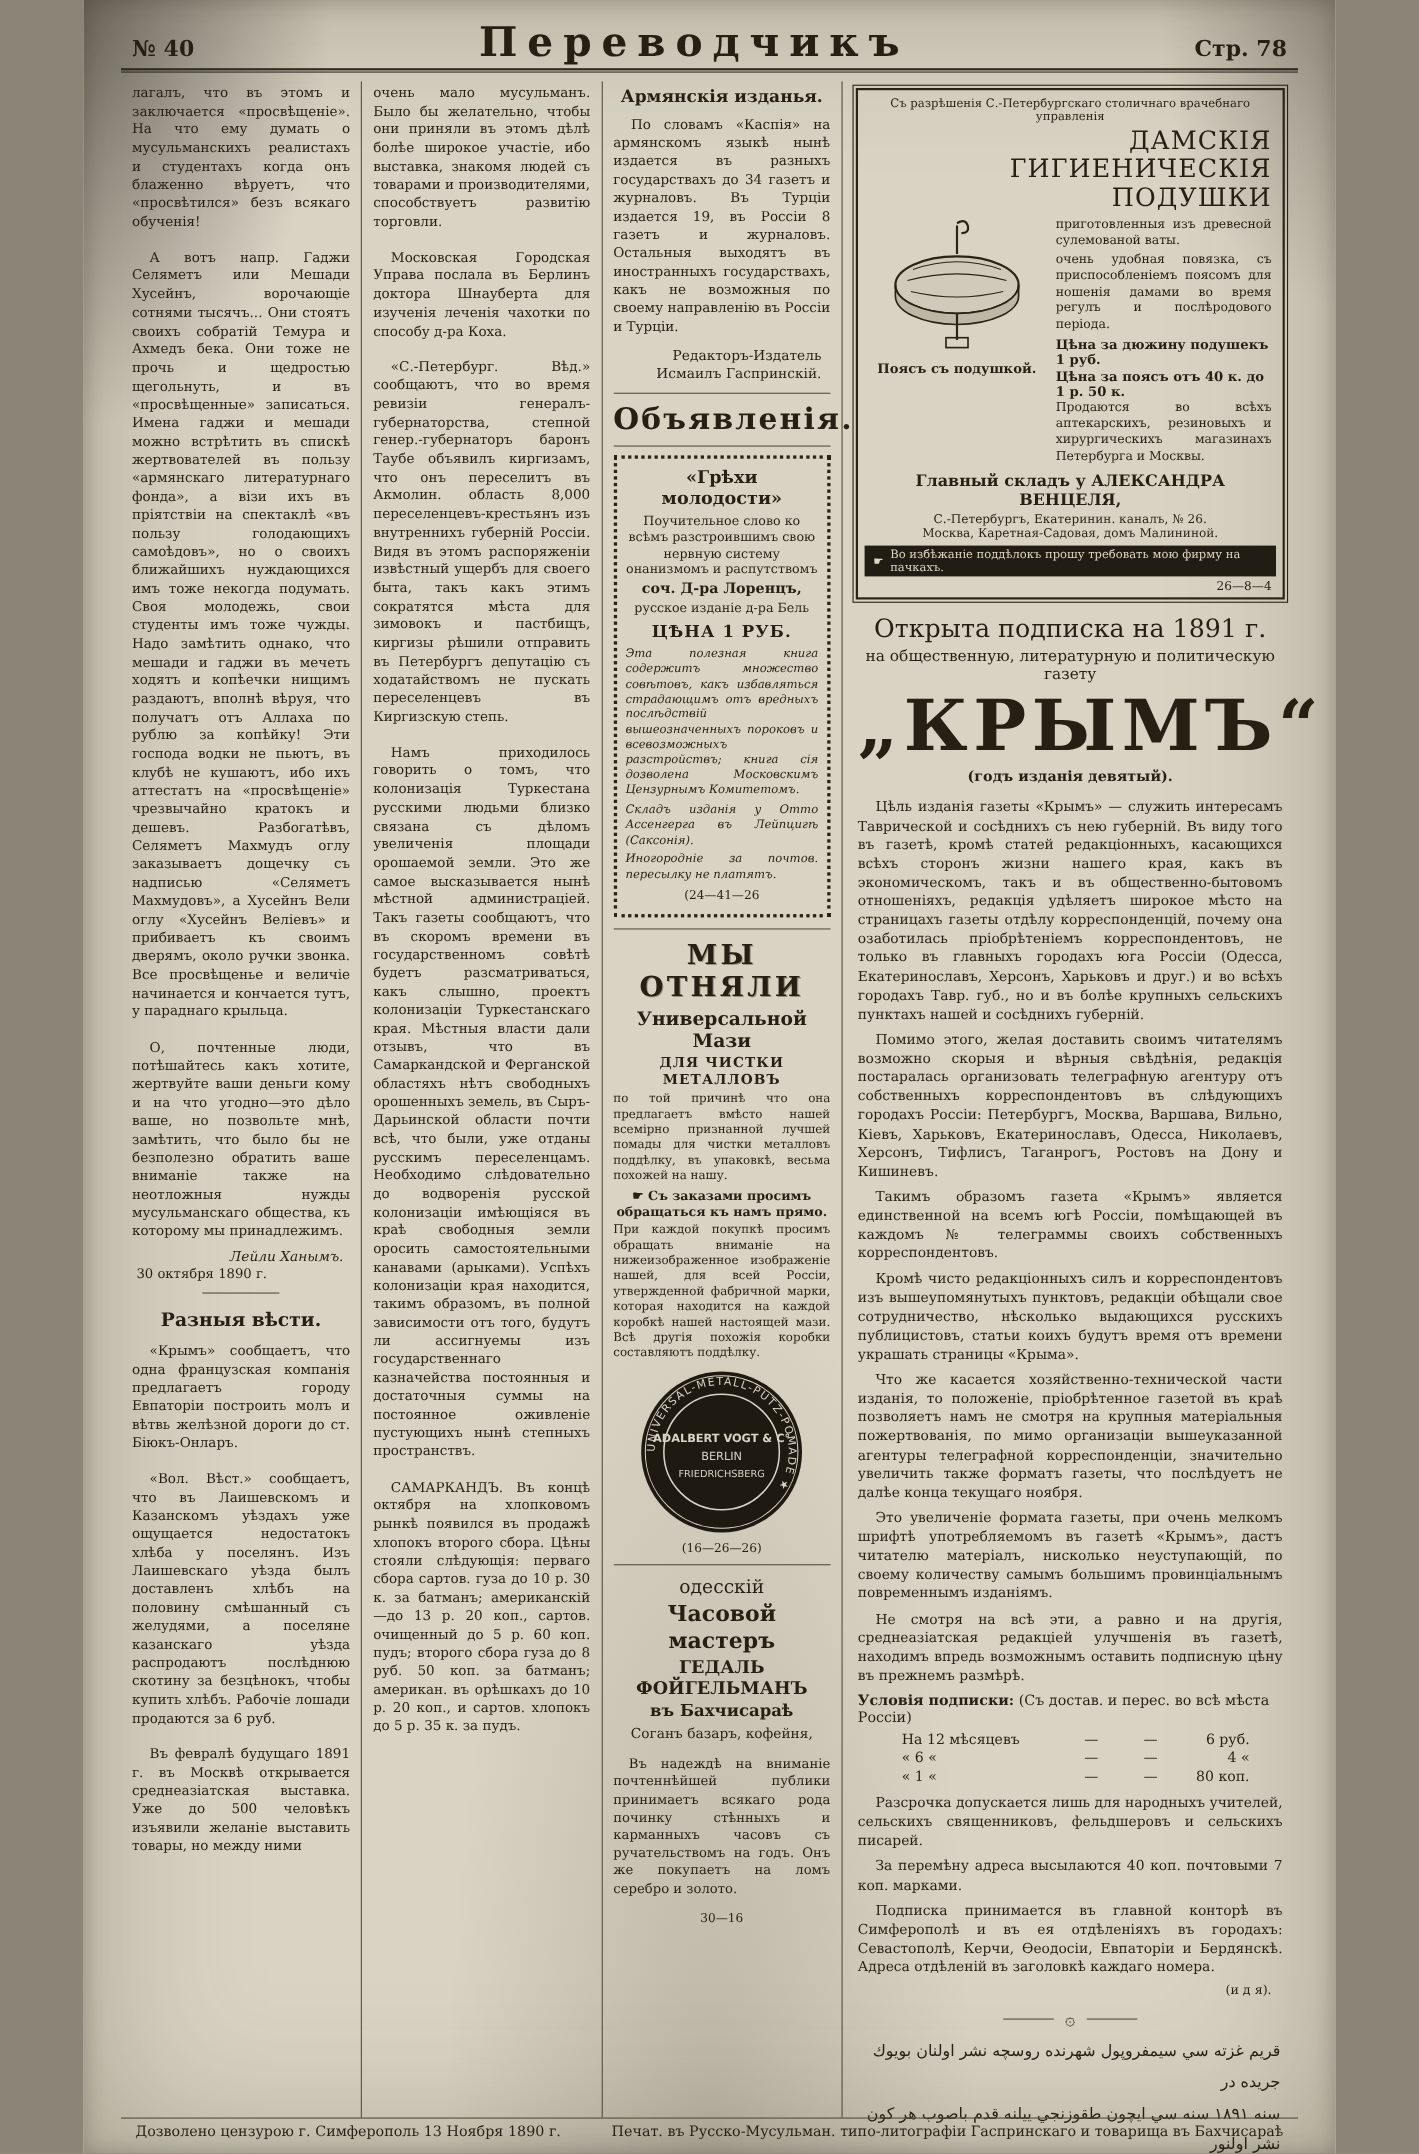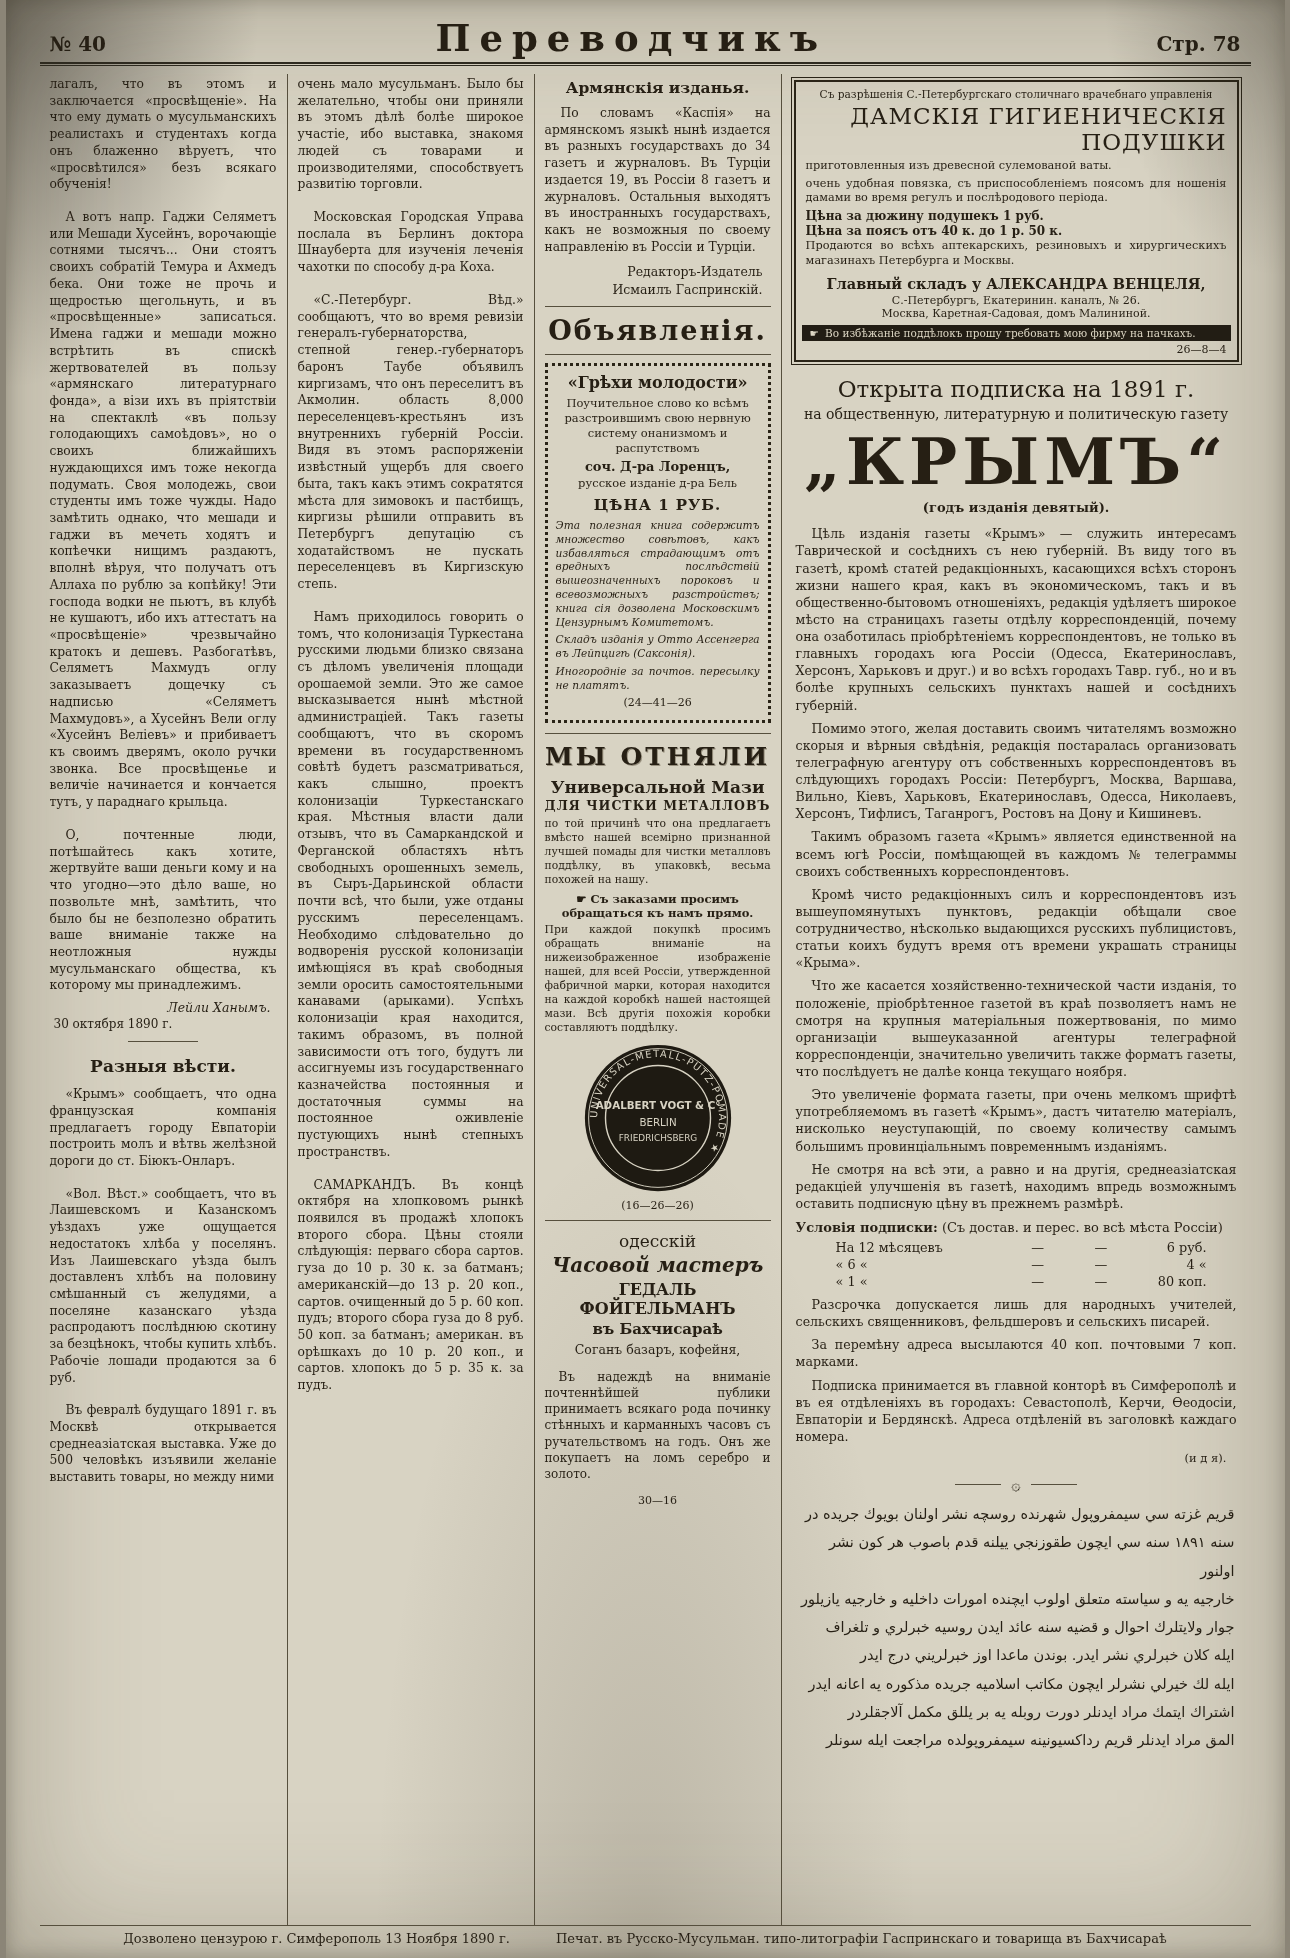--- a/index.html
+++ b/index.html
@@ -1,18 +1,18 @@
 <!DOCTYPE html>
 <html><head>
 <meta charset="utf-8">
 <style>
   * { box-sizing: border-box; }
   html,body { margin:0; padding:0; background:#8b8577; }
   .page {
-    width:1279px; height:1958px; margin:0 auto;
+    width:1138px; height:1958px; margin:0 auto;
     padding:16px 34px 12px;
     display:flex; flex-direction:column;
     font-family:"DejaVu Serif", serif;
     color:#261f14;
     background:
       radial-gradient(ellipse at 0% 0%, rgba(25,22,18,.5), transparent 14%),
       radial-gradient(ellipse at 100% 0%, rgba(25,22,18,.28), transparent 10%),
       radial-gradient(ellipse at 50% 100%, rgba(60,52,38,.18), transparent 30%),
       #d8d3c3;
     box-shadow: inset 0 0 140px rgba(70,60,40,.35), inset 0 0 20px rgba(40,35,25,.3);
@@ -53,21 +53,21 @@
   .ad-polish .sub { font-size:11.8px; text-align:center; line-height:1.3; margin-bottom:4px; }
   .ad-polish .product { text-align:center; font-size:17px; font-weight:bold; margin:3px 0 1px; }
   .ad-polish .product2 { text-align:center; font-size:12.5px; font-weight:bold; letter-spacing:1px; margin-bottom:4px; }
   .ad-polish .body { font-size:10.8px; line-height:1.3; text-align:justify; margin:0 0 4px; }
   .ad-polish .order { font-size:11.5px; font-weight:bold; text-align:center; margin:3px 0; }
   .stamp-wrap { text-align:center; margin:8px 0 2px; }
   .stamp { width:150px; height:150px; }
   
   .ad-watch { text-align:center; margin-top:10px; }
   .ad-watch .w1 { font-size:17px; margin-bottom:2px; }
-  .ad-watch .w2 { font-size:20px; font-weight:bold; margin-bottom:3px;font-style:italic; }
+  .ad-watch .w2 { font-size:20px; font-weight:bold; margin-bottom:3px; }
   .ad-watch .w3 { font-size:16px; font-weight:bold; margin-bottom:2px; }
   .ad-watch .w4 { font-size:15px; font-weight:bold; margin-bottom:4px; }
   .ad-watch .w5 { font-size:12.5px; margin-bottom:5px; }
   .ad-watch .body { font-size:12px; line-height:1.35; text-align:justify; text-indent:14px; }
   
   .ad-pads { border:2px solid #2a2417; outline:1px solid #2a2417; outline-offset:2px; padding:6px 10px 4px; margin:4px 2px 14px; }
   .ad-pads .permission { text-align:center; font-size:10.6px; margin-bottom:3px; }
   .ad-pads .title { text-align:right; font-size:23px; font-weight:normal; letter-spacing:1px; margin-bottom:4px; }
   .ad-pads .flex { display:flex; gap:10px; }
   .ad-pads .ill { flex:0 0 160px; text-align:center; }
@@ -203,20 +203,34 @@
         <div class="ref-num">30—16</div>
       </div>
     </section>
 
     <section class="col col-4">
 
       <div class="ad-pads">
         <div class="permission">Съ разрѣшенія С.-Петербургскаго столичнаго врачебнаго управленія</div>
         <div class="title">ДАМСКІЯ ГИГИЕНИЧЕСКІЯ ПОДУШКИ</div>
         <div class="flex">
+          <div class="ill">
+            <svg viewBox="0 0 150 125">
+              <path d="M75,6 q8,-5 10,3 q1,6 -6,6" fill="none" stroke="#2a2417" stroke-width="2"></path>
+              <line x1="75" y1="8" x2="75" y2="34" stroke="#2a2417" stroke-width="2"></line>
+              <ellipse cx="75" cy="62" rx="56" ry="26" fill="#cfcaba" stroke="#2a2417" stroke-width="2"></ellipse>
+              <path d="M19,62 a56,26 0 0,0 112,0 l0,10 a56,26 0 0,1 -112,0 z" fill="#bdb8a6" stroke="#2a2417" stroke-width="1.5"></path>
+              <path d="M35,48 q40,-14 80,0" fill="none" stroke="#2a2417" stroke-width="1"></path>
+              <path d="M30,58 q45,-12 90,0" fill="none" stroke="#2a2417" stroke-width="1"></path>
+              <path d="M33,68 q42,10 84,0" fill="none" stroke="#2a2417" stroke-width="1"></path>
+              <line x1="75" y1="88" x2="75" y2="112" stroke="#2a2417" stroke-width="2"></line>
+              <rect x="65" y="110" width="20" height="9" fill="none" stroke="#2a2417" stroke-width="1.5"></rect>
+            </svg>
+            <div class="caption">Поясъ съ подушкой.</div>
+          </div>
           <div class="txt">
             <p class="d">приготовленныя изъ древесной сулемованой ваты.</p>
             <p class="d">очень удобная повязка, съ приспособленіемъ поясомъ для ношенія дамами во время регулъ и послѣродового періода.</p>
             <p class="pr">Цѣна за дюжину подушекъ 1 руб.</p>
             <p class="pr">Цѣна за поясъ отъ 40 к. до 1 р. 50 к.</p>
             <p class="d">Продаются во всѣхъ аптекарскихъ, резиновыхъ и хирургическихъ магазинахъ Петербурга и Москвы.</p>
           </div>
         </div>
         <div class="depot">Главный складъ у АЛЕКСАНДРА ВЕНЦЕЛЯ,</div>
         <p class="addr">С.-Петербургъ, Екатеринин. каналъ, № 26.</p>

